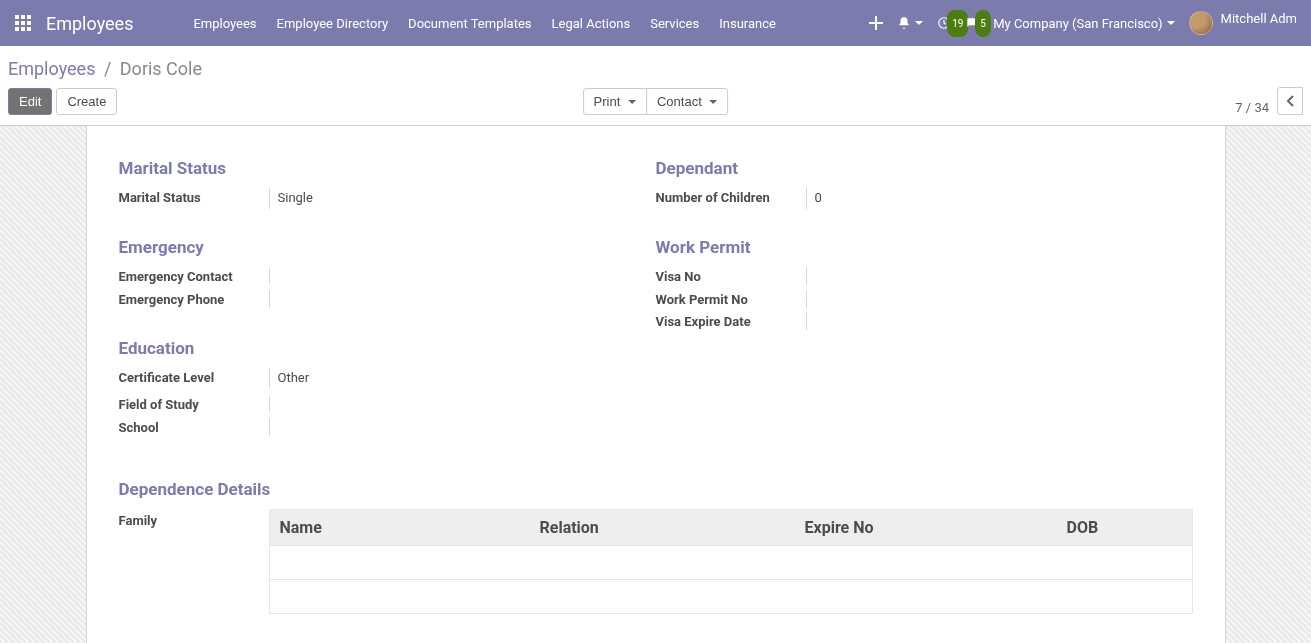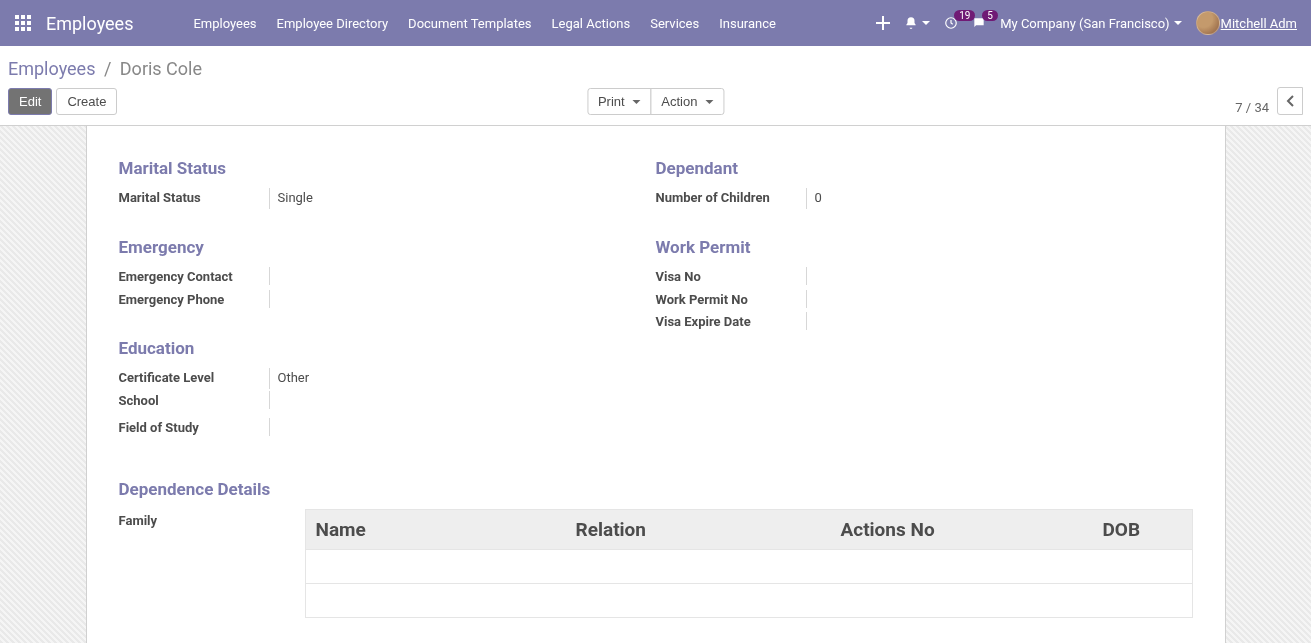--- a/index.html
+++ b/index.html
@@ -39,36 +39,36 @@
     height: 46px;
     display: flex;
     align-items: center;
     cursor: pointer;
   }
   .nav-spacer { flex: 1; }
   .nav-right { display: flex; align-items: center; gap: 14px; padding-right: 6px; }
   .sys-icon { position: relative; cursor: pointer; display: flex; align-items: center; }
   .sys-icon svg { fill: #fff; }
   .badge {
-    background: #701a75;
+    background: #4d7c0f;
     color: #fff;
     font-size: 10px;
     border-radius: 8px;
-    padding: 0 5px;
+    padding: 8px 5px;
     position: absolute;
     top: -6px;
     left: 10px;
   }
   .caret-down {
     display:inline-block; width:0; height:0;
     border-left:4px solid transparent; border-right:4px solid transparent;
     border-top:4px solid #fff; margin-left:4px; vertical-align:middle;
   }
   .company-switch { font-size: 13px; cursor:pointer; display:flex; align-items:center;}
-  .user-switch { display:flex; align-items:center; gap:1px; cursor:pointer;text-decoration:underline;}
+  .user-switch { display:flex; gap:8px; cursor:pointer;}
   .avatar {
     width:24px; height:24px; border-radius:50%;
     background: radial-gradient(circle at 30% 30%, #c49a6c 0 40%, #8a5a3b 100%);
     border:1px solid rgba(255,255,255,.3);
   }
 
   
   .controlbar-wrap { background:#fff; border-bottom:1px solid #d0d0d0; }
   .breadcrumb {
     padding: 12px 4px 4px 8px;
@@ -135,26 +135,26 @@
     min-height:18px;
     flex:0 0 auto;
   }
   .field-val { color:#4c4c4c; font-size:13px;margin-top:28px; }
 
   .section-block { margin-bottom:28px; }
 
   .wide-title { margin-top:12px; }
 
   
-  .family-wrap { display:flex; align-items:flex-start;gap:36px; }
+  .family-wrap { display:flex; align-items:flex-start; }
   .family-label { width:150px; font-weight:700; padding-top:4px;}
   .family-table { flex:1; border:1px solid #e5e5e5;}
   .ft-head {
     display:flex; background:#eee; color:#4c4c4c; font-weight:700;
-    font-size:19px;
+    font-size:16px;
   }
   .ft-head > div { padding:8px 10px; }
   .ft-body-row { display:flex; border-top:1px solid #e5e5e5; min-height:34px;}
   .ft-body-row > div { padding:8px 10px; }
   .c-name { flex: 0 0 260px; }
   .c-rel  { flex: 0 0 265px; }
   .c-contact { flex: 0 0 262px; }
   .c-dob { flex:1; }
 </style>
 </head>
@@ -230,21 +230,21 @@
   <div class="controlbar">
     <button class="btn btn-primary">Edit</button>
     <button class="btn">Create</button>
 
     <div class="center-actions btn-group">
       <button class="btn">
         <span>Print</span>
         <span class="caret-down" style="border-top-color:#666"></span>
       </button>
       <button class="btn">
-        <span>Action</span>
+        <span>Contact</span>
         <span class="caret-down" style="border-top-color:#666"></span>
       </button>
     </div>
 
     <div class="pager">
       <span class="count">7 / 34</span>
       <div class="pager-btn">
         <svg width="8" height="12" viewBox="0 0 8 12">
             <path d="M7 1L2 6l5 5" stroke="#666" stroke-width="2" fill="none"></path>
           </svg>
@@ -279,26 +279,26 @@
             <div class="field-val-cell"><span class="field-val"></span></div>
           </div>
         </div>
 
         <div class="section-block">
           <div class="section-title">Education</div>
           <div class="field-row">
             <div class="field-label">Certificate Level</div>
             <div class="field-val-cell"><span class="field-val">Other</span></div>
           </div>
-          <div class="field-row">
-            <div class="field-label">School</div>
-            <div class="field-val-cell"><span class="field-val"></span></div>
-          </div>
           <div class="field-row" style="margin-top:6px;">
             <div class="field-label">Field of Study</div>
+            <div class="field-val-cell"><span class="field-val"></span></div>
+          </div>
+          <div class="field-row">
+            <div class="field-label">School</div>
             <div class="field-val-cell"><span class="field-val"></span></div>
           </div>
         </div>
 
       </div>
 
       <div class="col">
 
         <div class="section-block">
           <div class="section-title">Dependant</div>
@@ -327,21 +327,21 @@
       </div>
     </div>
 
     <div class="section-title wide-title">Dependence Details</div>
     <div class="family-wrap">
       <div class="family-label">Family</div>
       <div class="family-table">
         <div class="ft-head">
           <div class="c-name">Name</div>
           <div class="c-rel">Relation</div>
-          <div class="c-contact">Actions No</div>
+          <div class="c-contact">Expire No</div>
           <div class="c-dob">DOB</div>
         </div>
         <div class="ft-body-row">
           <div class="c-name"></div>
             <div class="c-rel"></div>
             <div class="c-contact"></div>
             <div class="c-dob"></div>
         </div>
         <div class="ft-body-row">
           <div class="c-name"></div>

